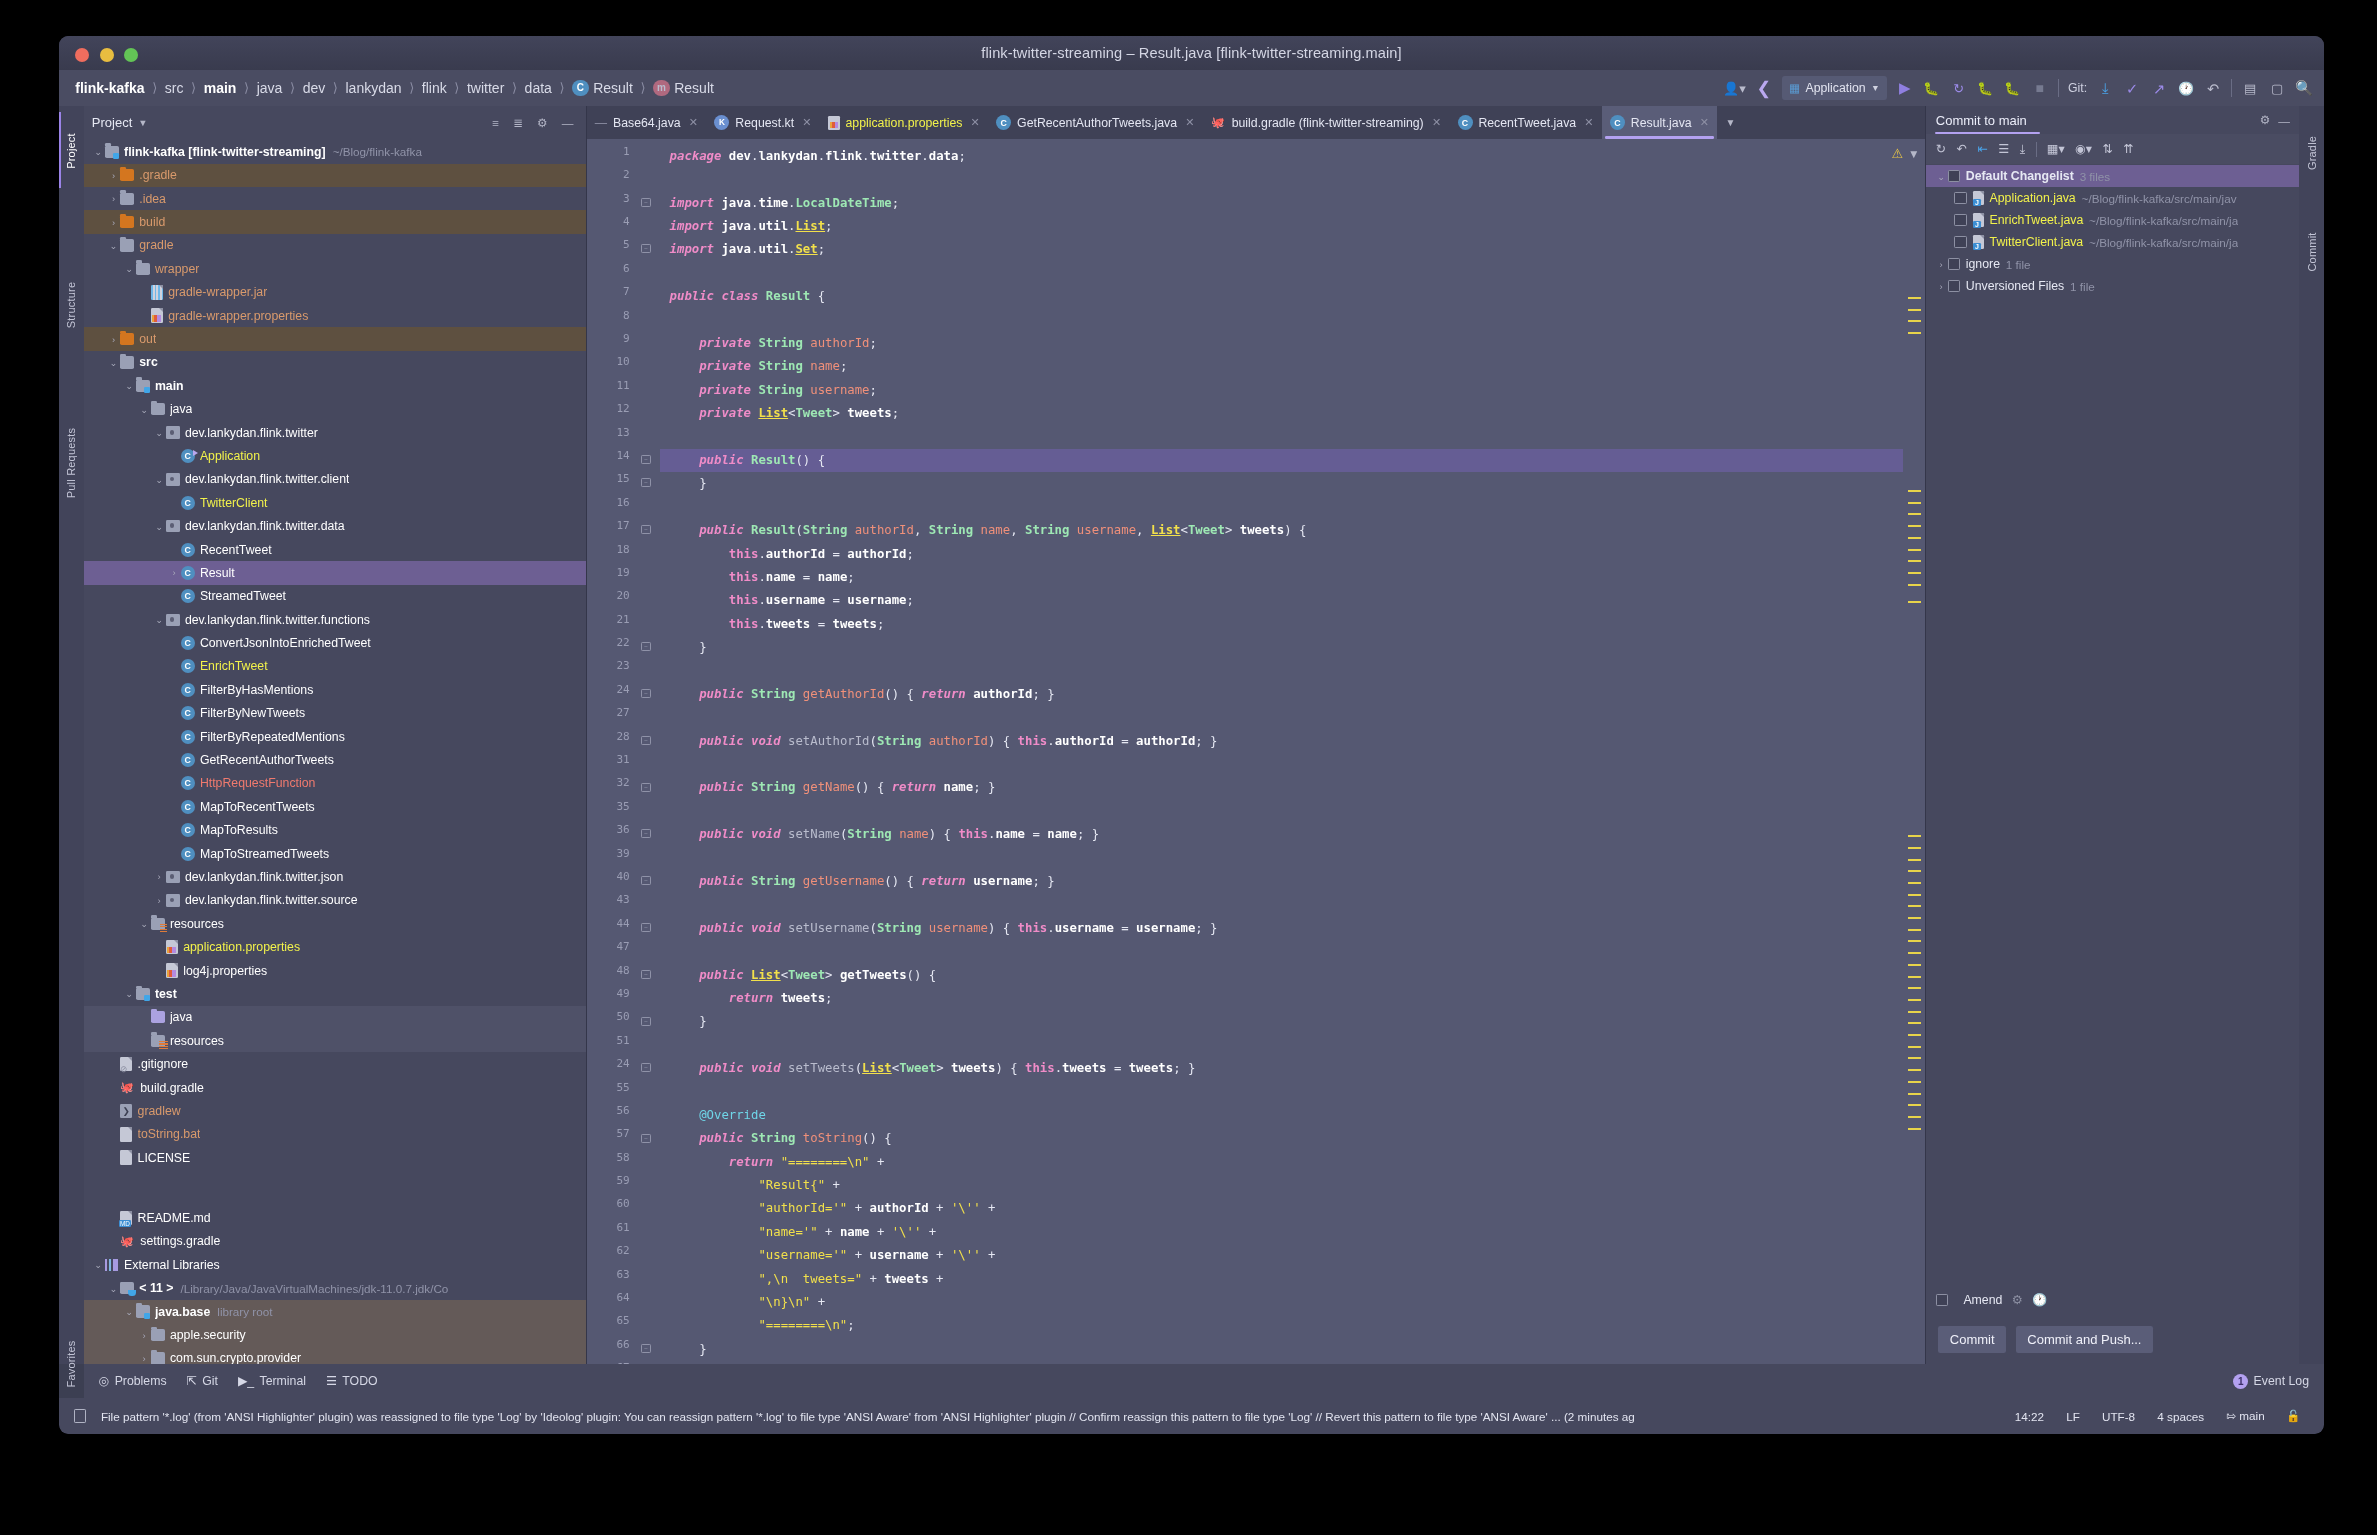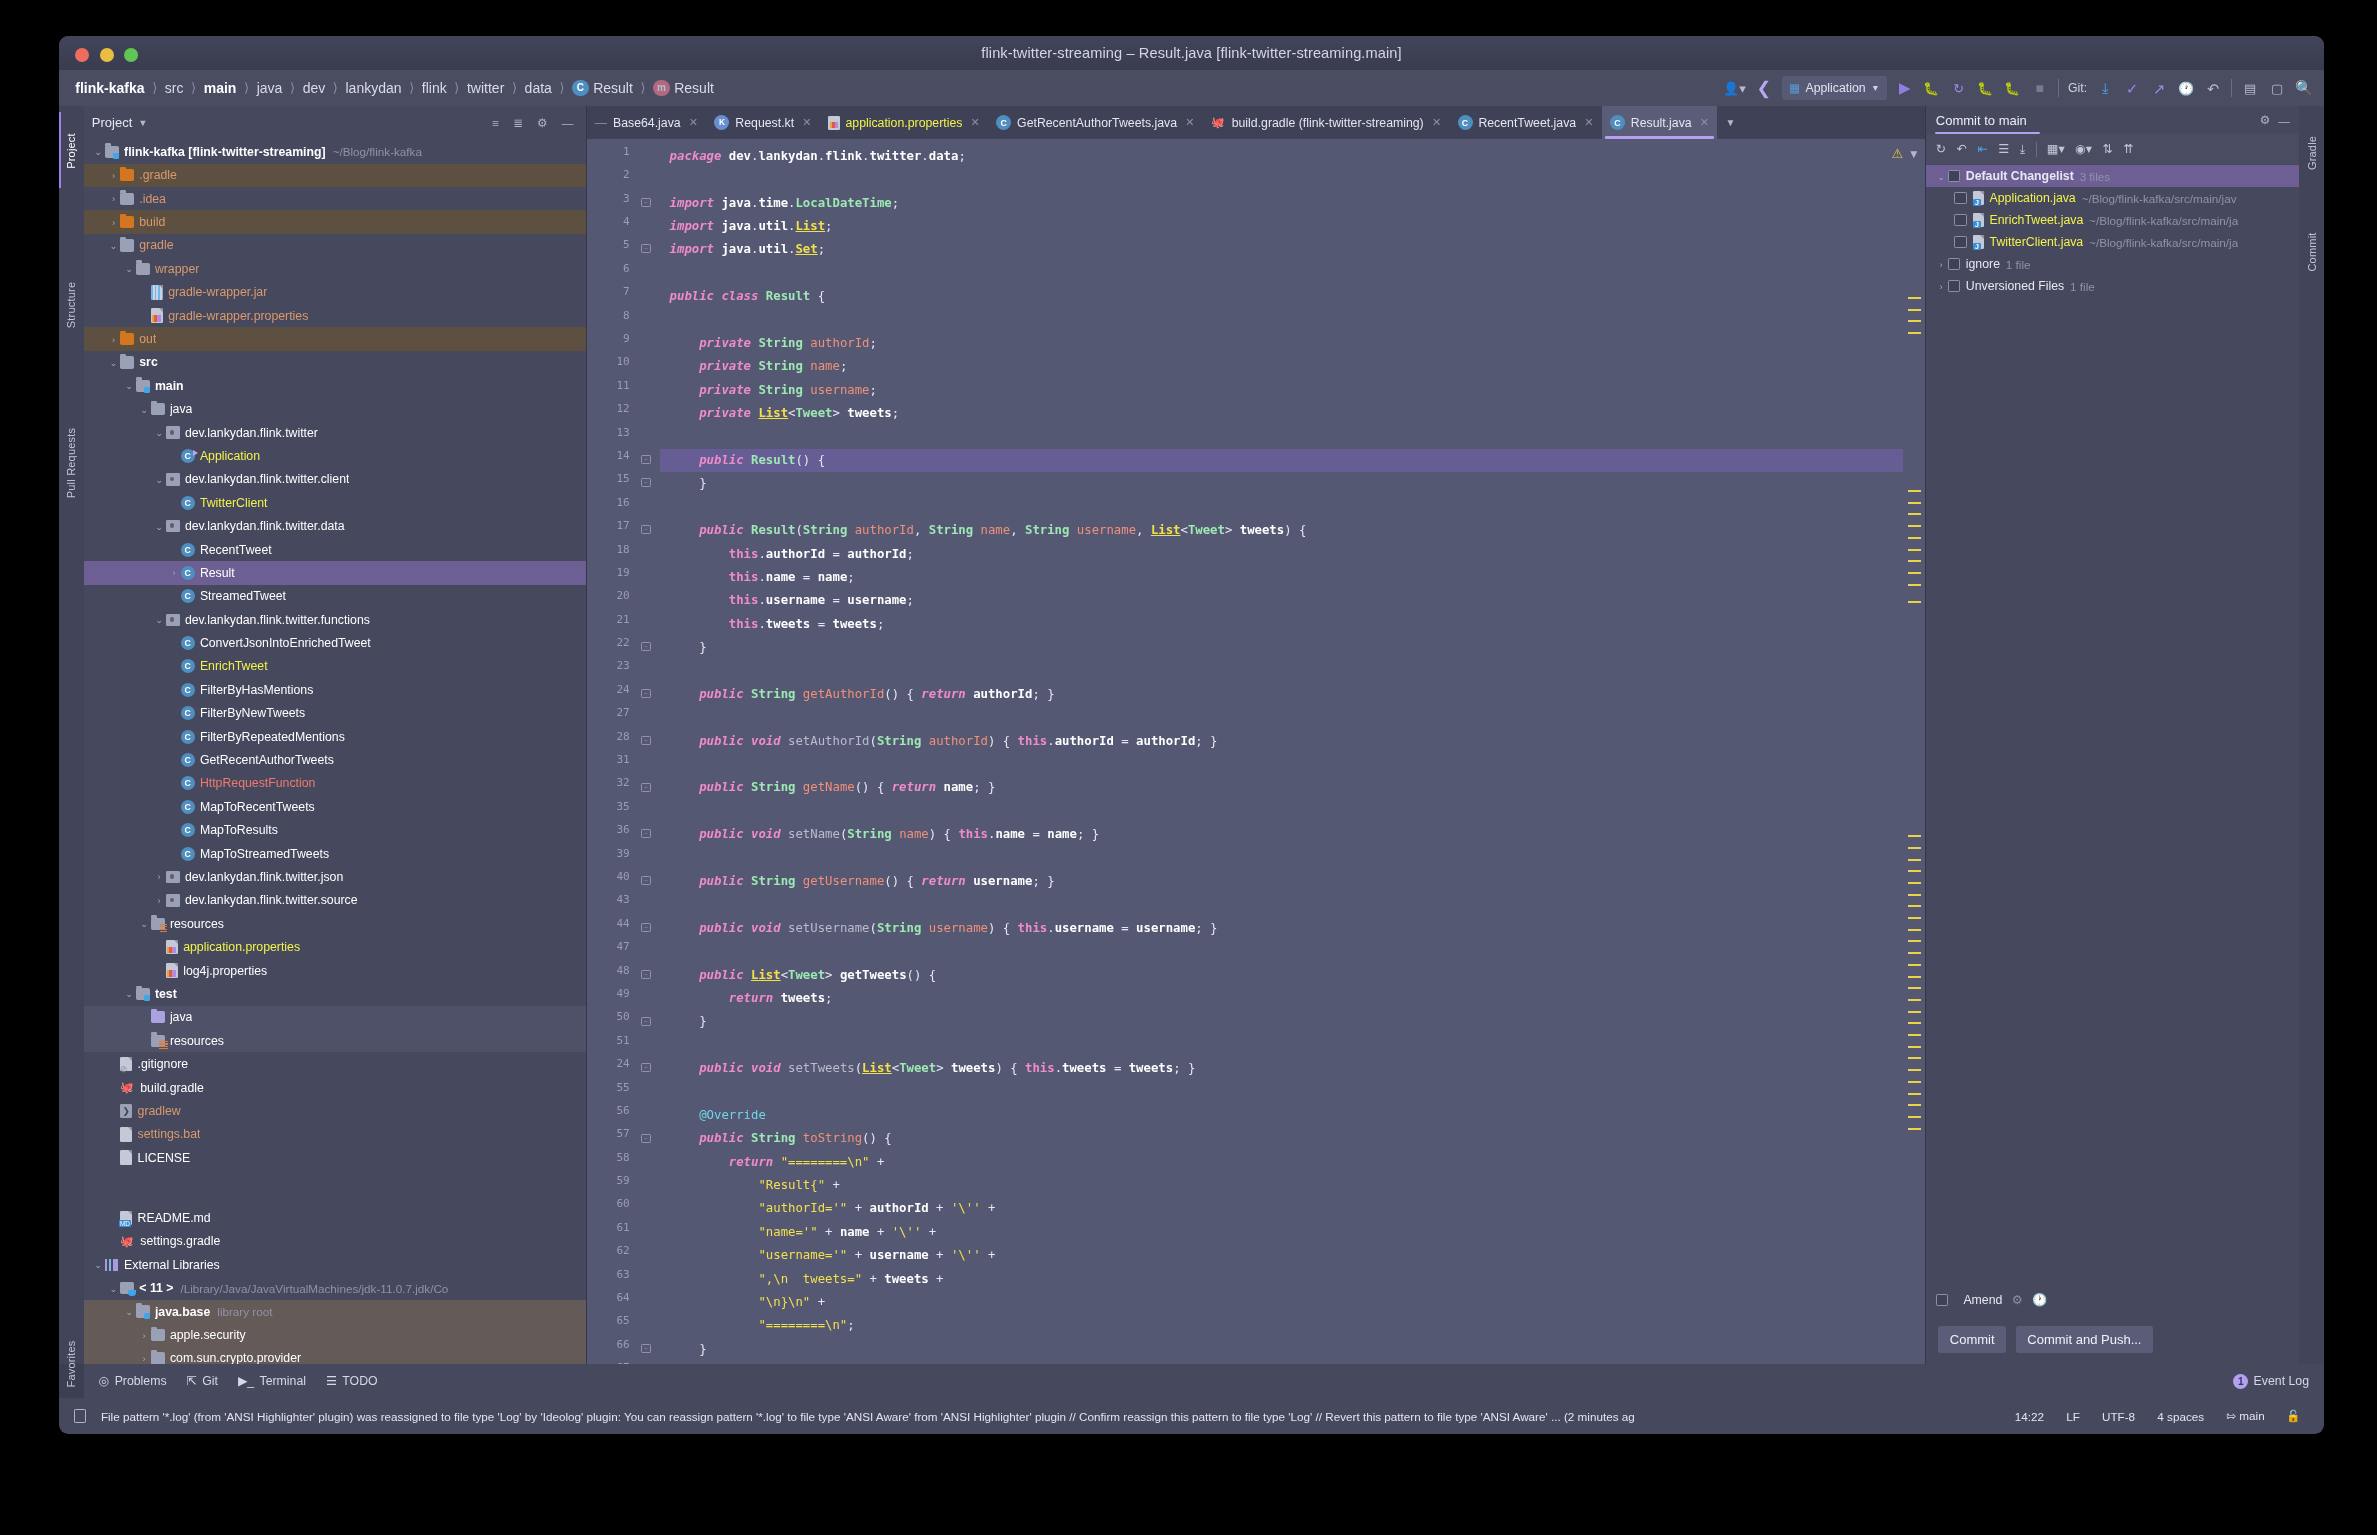--- a/index.html
+++ b/index.html
@@ -474,21 +474,21 @@
             <span class="nm white">build.gradle</span>
           </div>
           <div class="row" style="padding-left: 23.4px;">
             <span class="arrow none">›</span>
             <span class="doc sh">❯</span>
             <span class="nm orange">gradlew</span>
           </div>
           <div class="row" style="padding-left: 23.4px;">
             <span class="arrow none">›</span>
             <span class="doc"></span>
-            <span class="nm orange">settings.bat</span>
+            <span class="nm orange">toString.bat</span>
           </div>
           <div class="row" style="padding-left: 23.4px;">
             <span class="arrow none">›</span>
             <span class="doc"></span>
             <span class="nm white">LICENSE</span>
           </div>
           <div class="row" style="padding-left: 23.4px; margin-top: 37px;">
             <span class="arrow none">›</span>
             <span class="doc md"></span>
             <span class="nm white">README.md</span>

